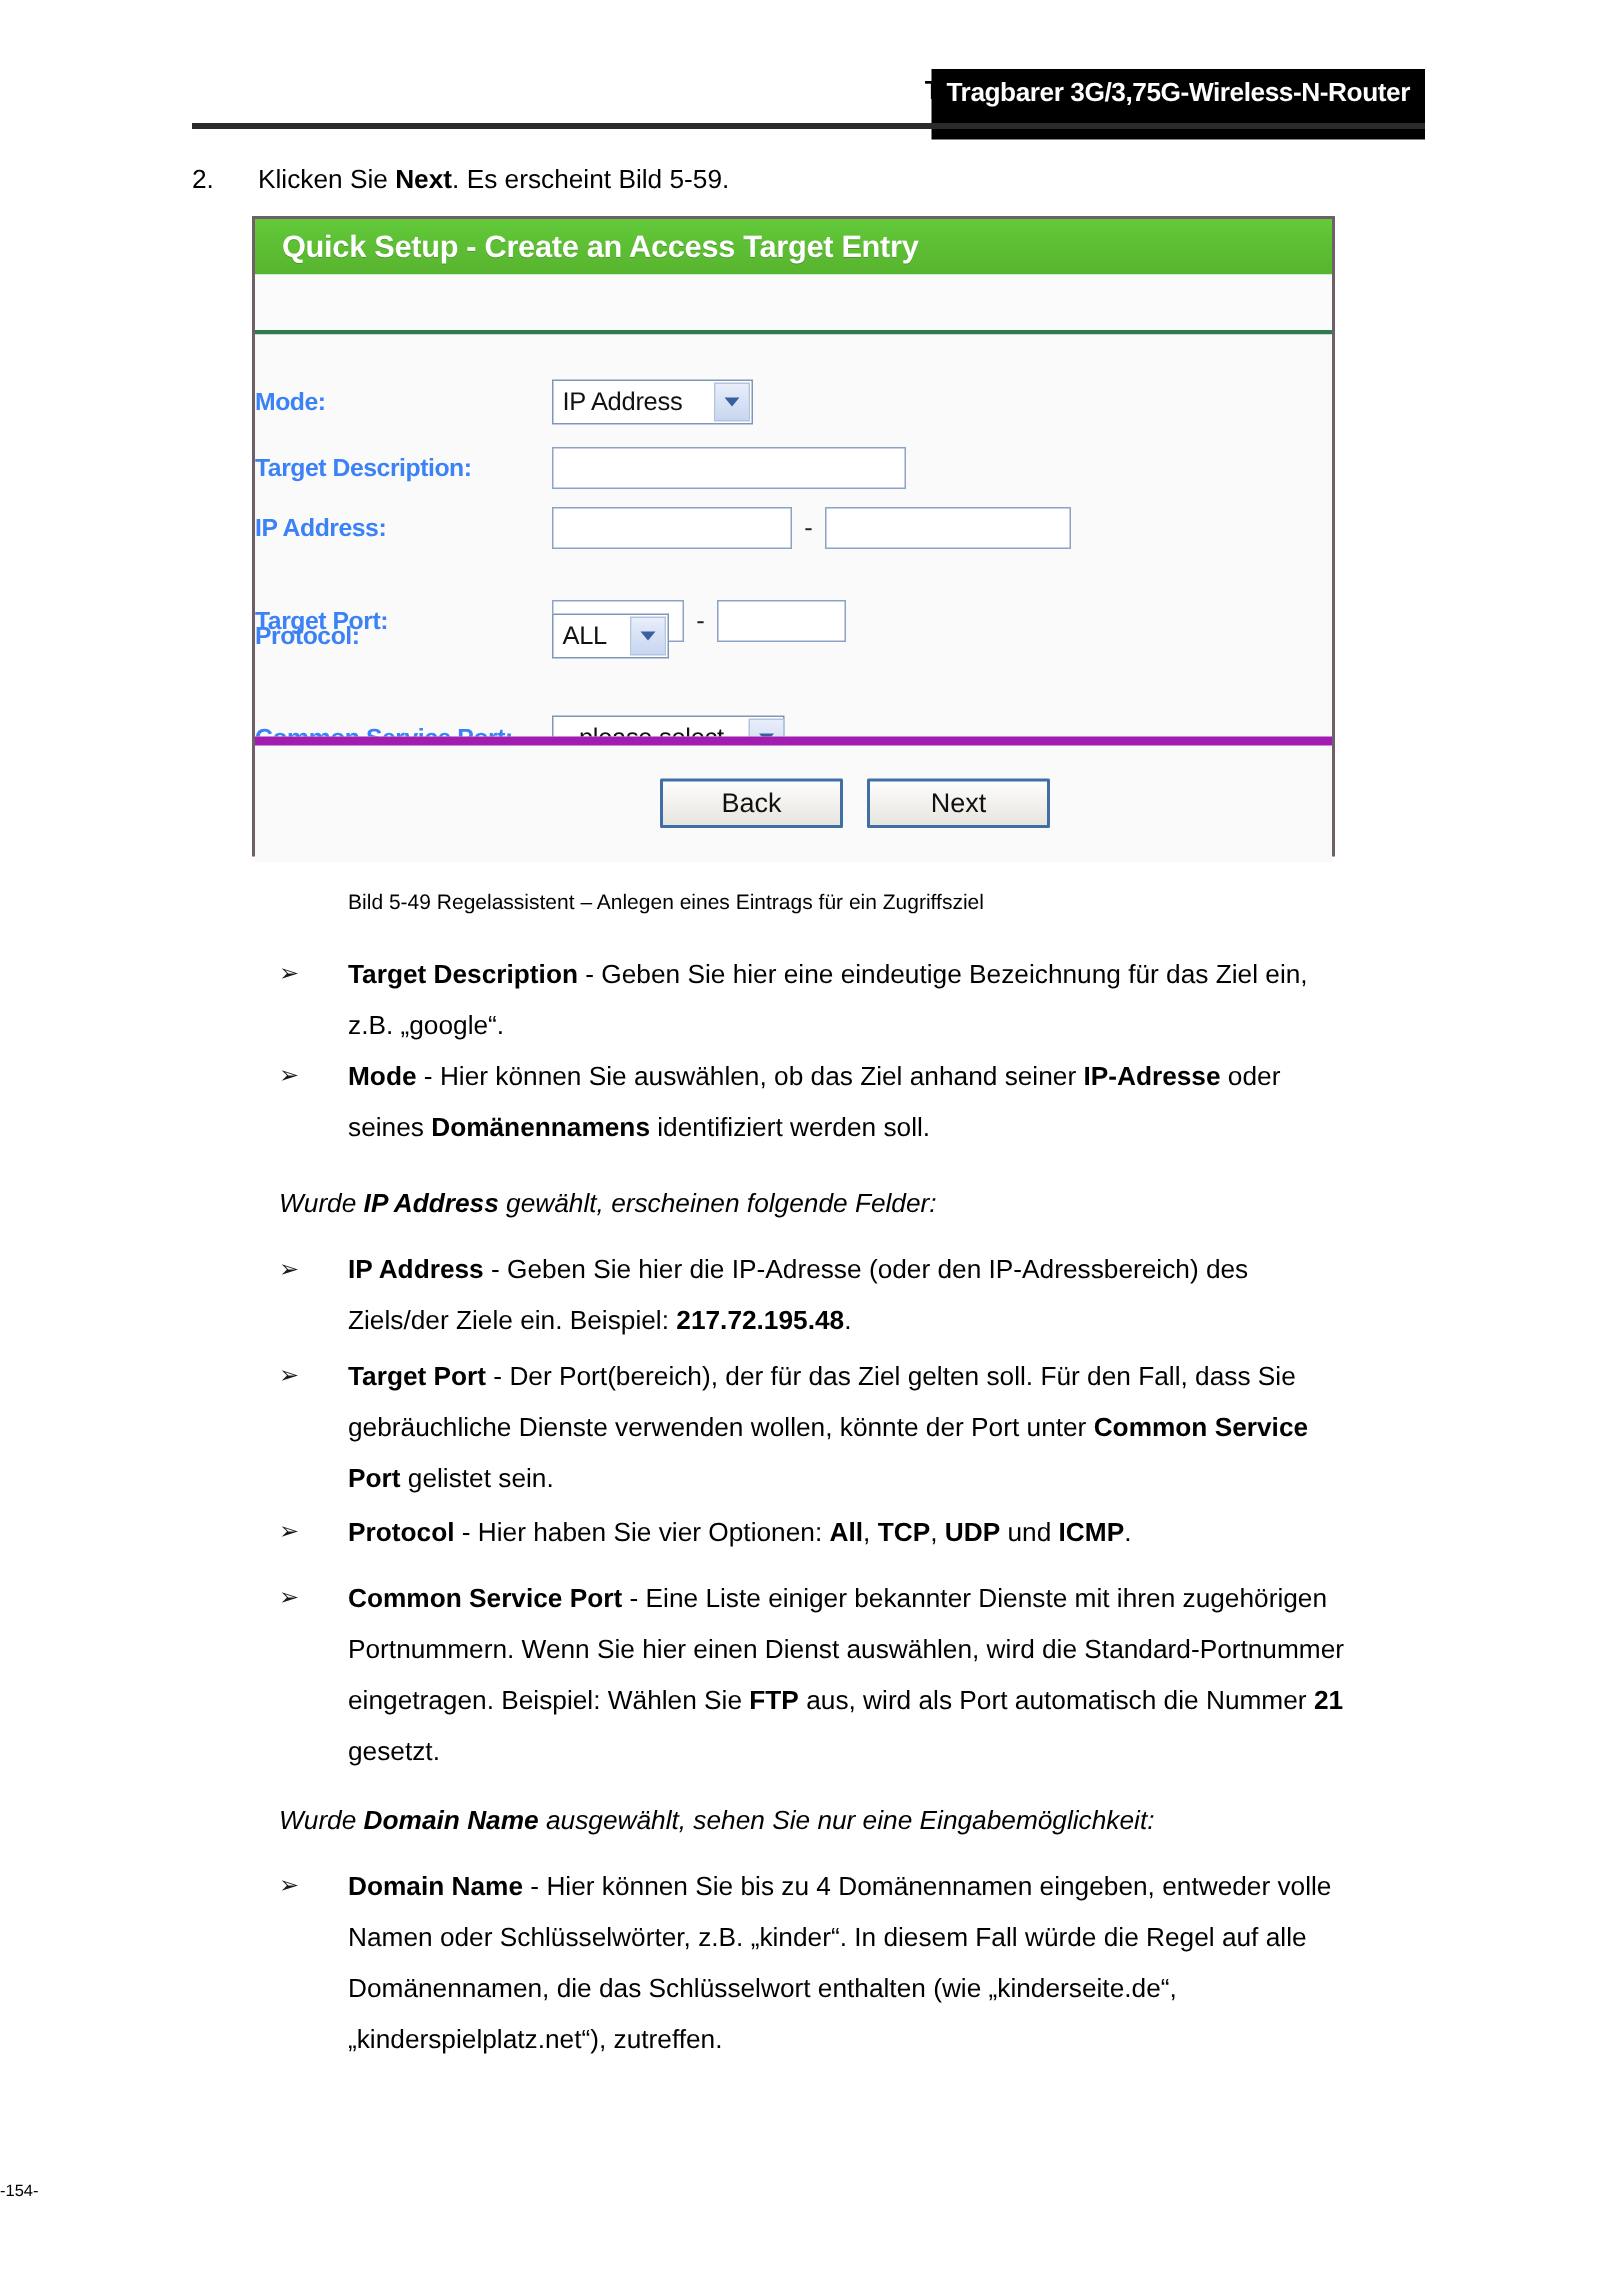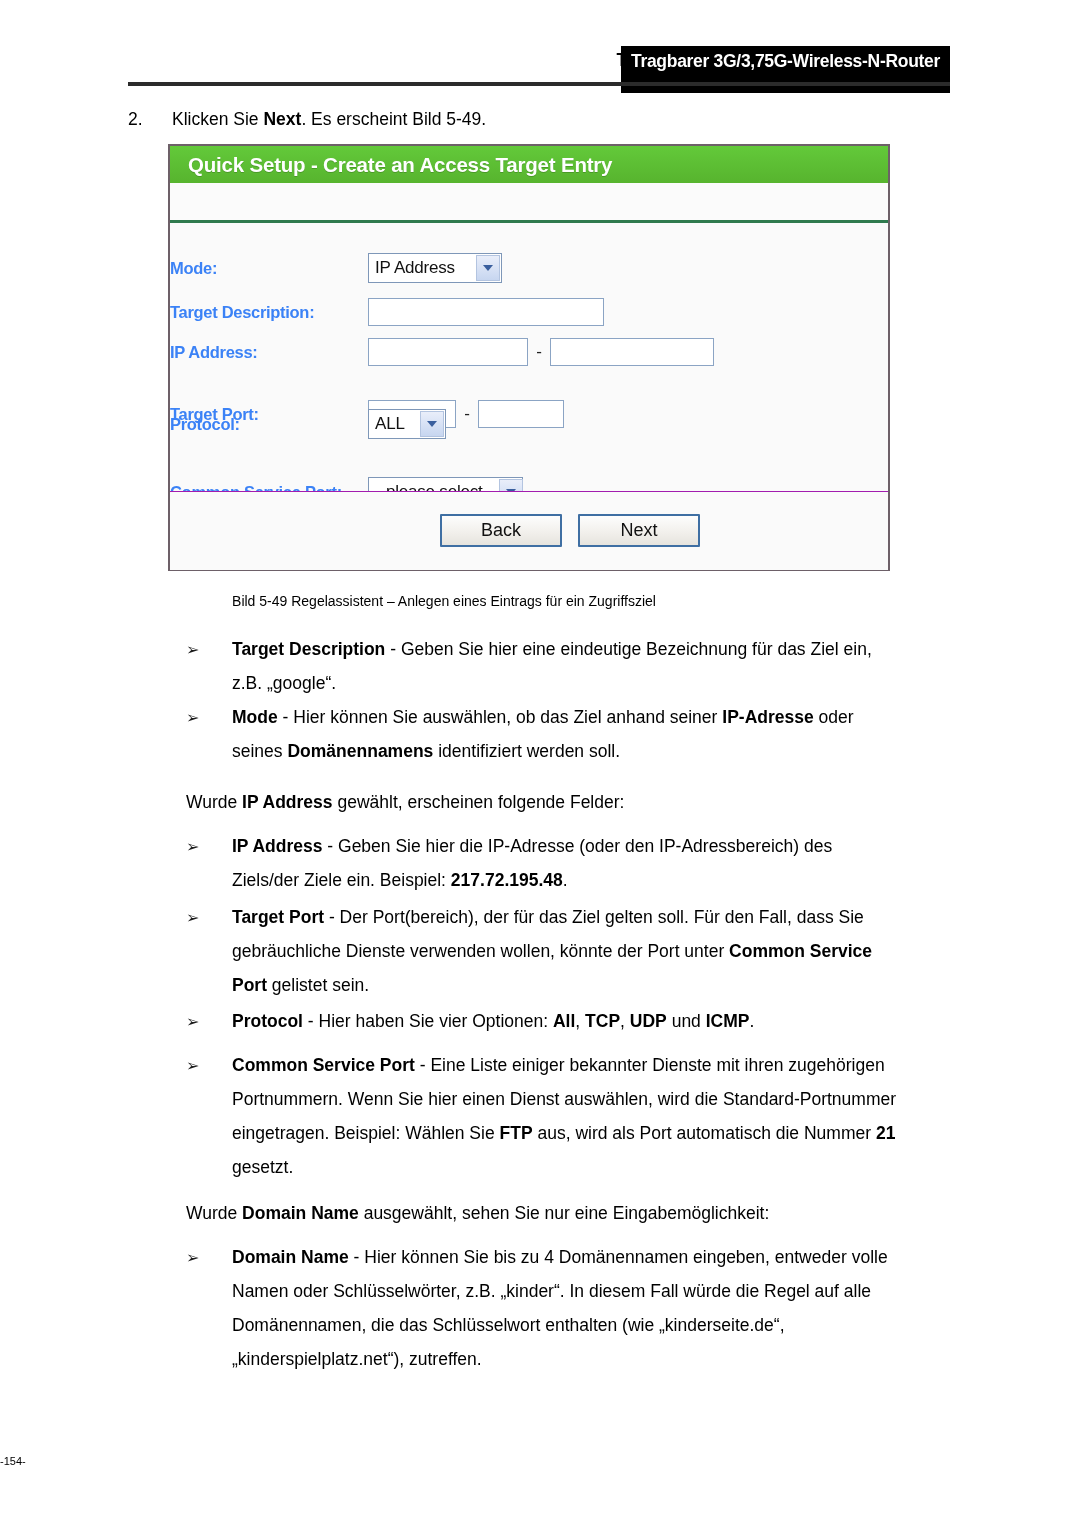--- a/index.html
+++ b/index.html
@@ -73,20 +73,21 @@
     width: 766px;
     font-size: 17.5px;
     line-height: 34px;
     text-align: justify;
     text-justify: inter-word;
   }
   .para.plain {
     left: 186px;
     width: 766px;
     text-align: left;
+    font-style: italic;
   }
   .bullet {
     position: absolute;
     left: 186px;
     width: 766px;
     font-size: 17.5px;
     line-height: 34px;
     text-align: justify;
     text-justify: inter-word;
     padding-left: 46px;
@@ -159,21 +160,21 @@
     height: 37px;
     background: #fbfbfb;
     border-bottom: 3px solid #2f7a4e;
   }
   .ru-form {
     position: relative;
     height: 268px;
     background: #fafafa;
   }
   .ru-footbar {
-    border-top: 1px solid #a21caf;
+    border-top: 6px solid #a21caf;
     height: 78px;
     background: #fafafa;
     position: relative;
   }
 
   .frow {
     position: absolute;
     display: flex;
     align-items: center;
     height: 30px;
@@ -260,21 +261,21 @@
 </head>
 <body>
 
 <div class="page-header">
   <div class="header-model">TL-MR3020</div>
   <div class="header-product">Tragbarer 3G/3,75G-Wireless-N-Router</div>
   <div class="header-rule"></div>
 </div>
 
 <div class="numbered">
-  <span class="num">2.</span><span>Klicken Sie </span><b>Next</b><span>. Es erscheint Bild 5-49.</span>
+  <span class="num">2.</span><span>Klicken Sie </span><b>Next</b><span>. Es erscheint Bild 5-59.</span>
 </div>
 
 <div class="router-ui">
 
   <div class="ru-titlebar">
     <span class="ru-title">Quick Setup - Create an Access Target Entry</span>
   </div>
 
   <div class="ru-subbar"></div>
 

